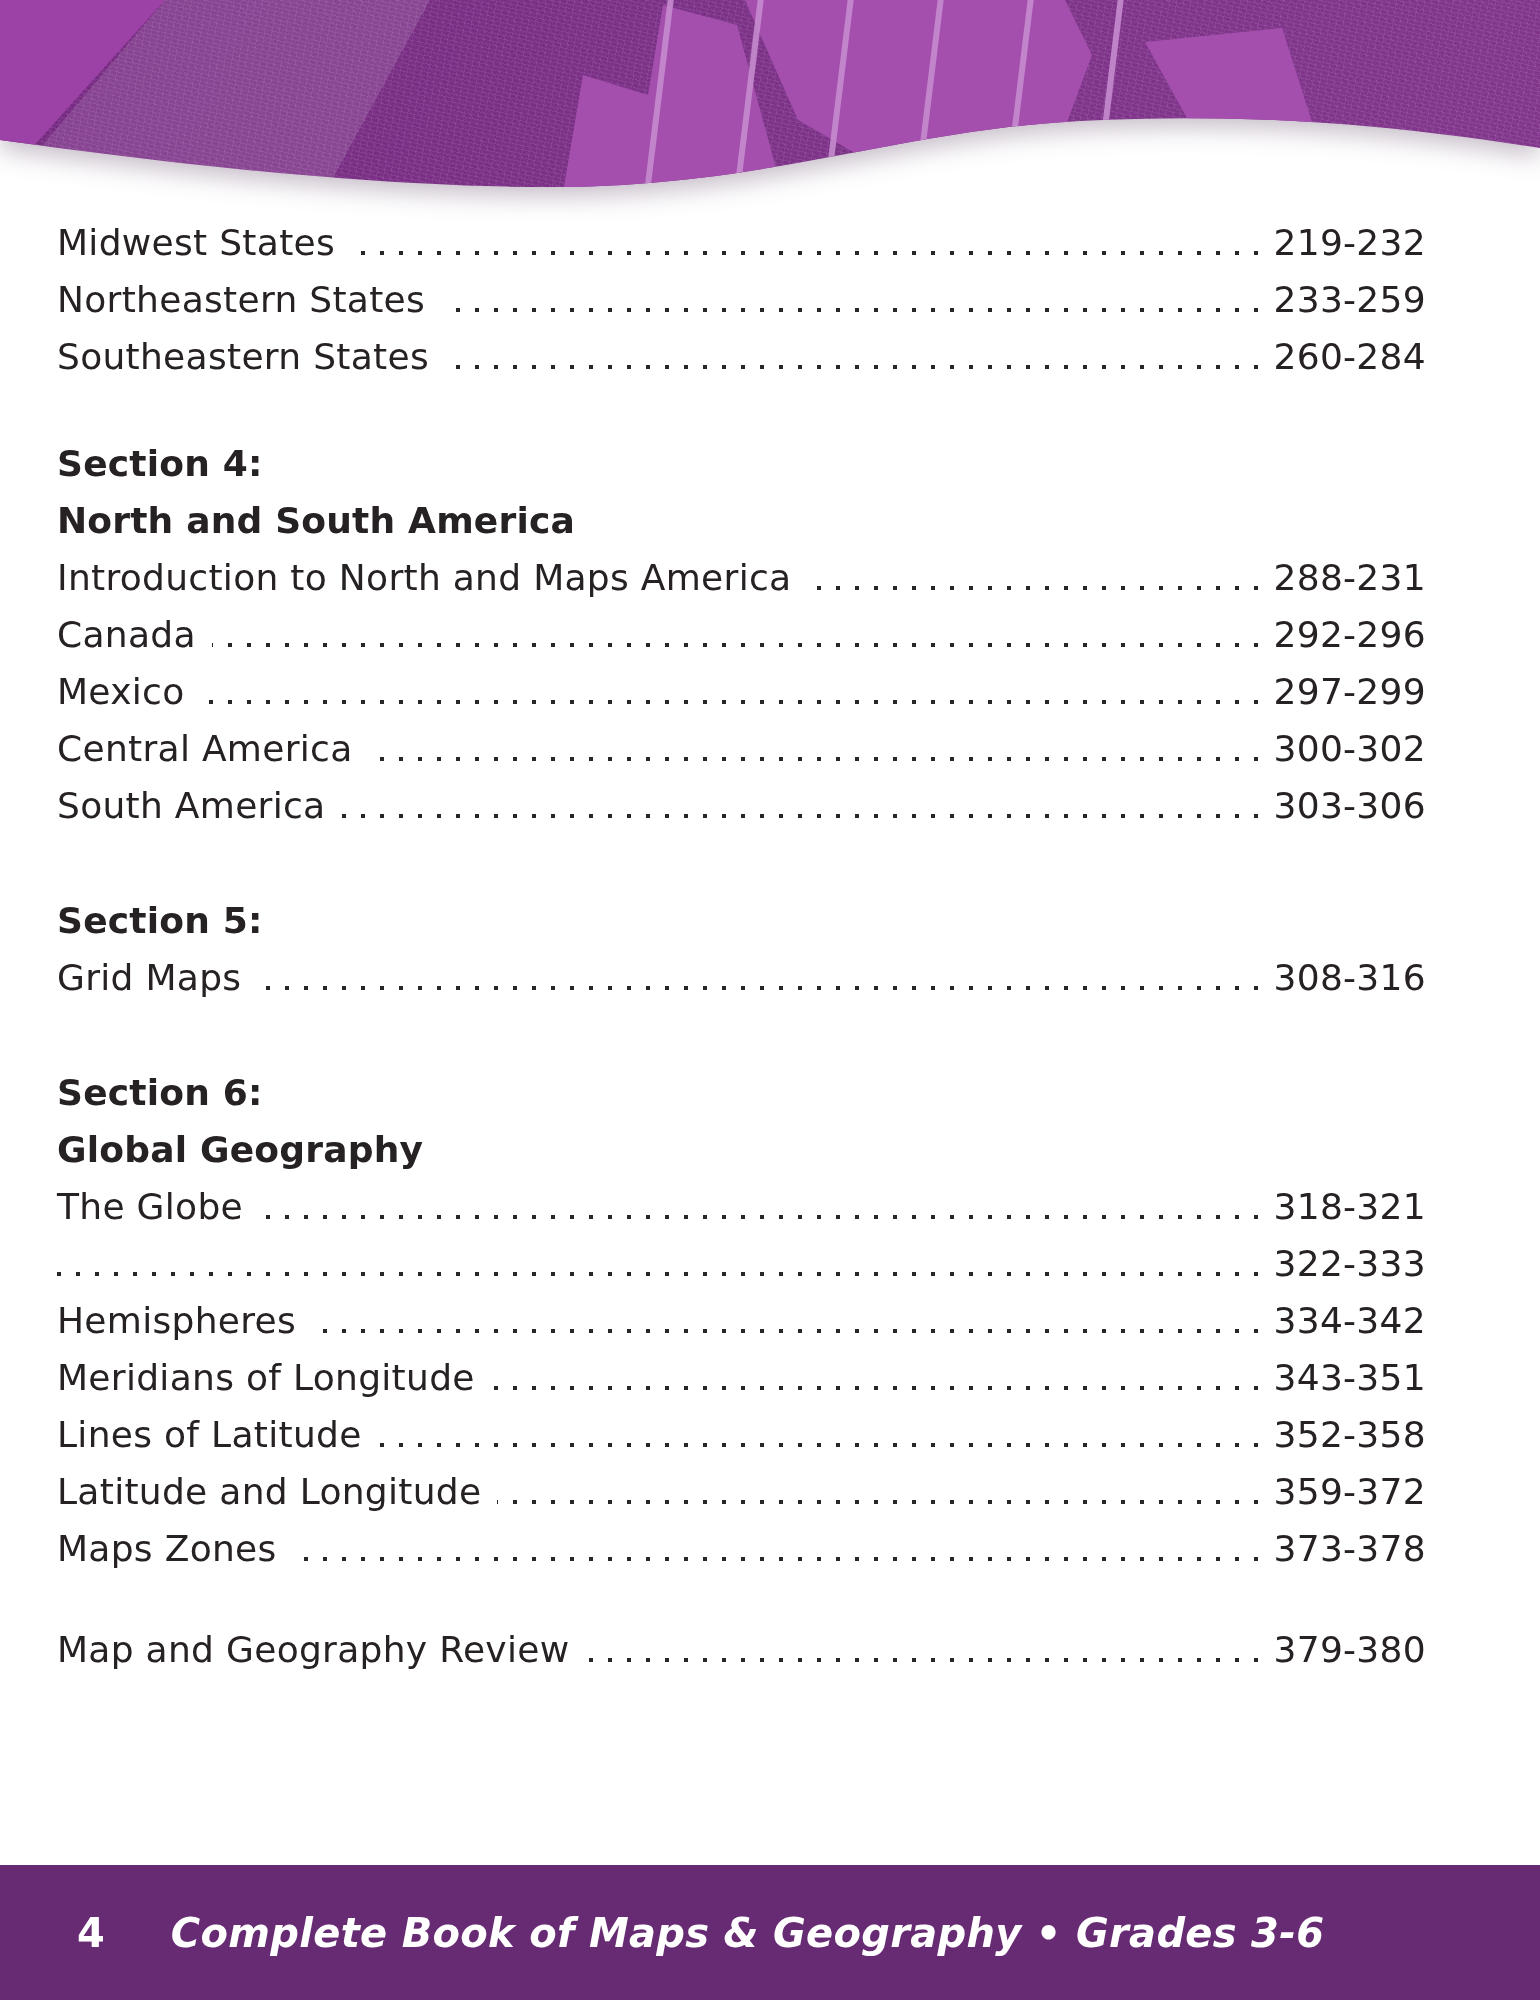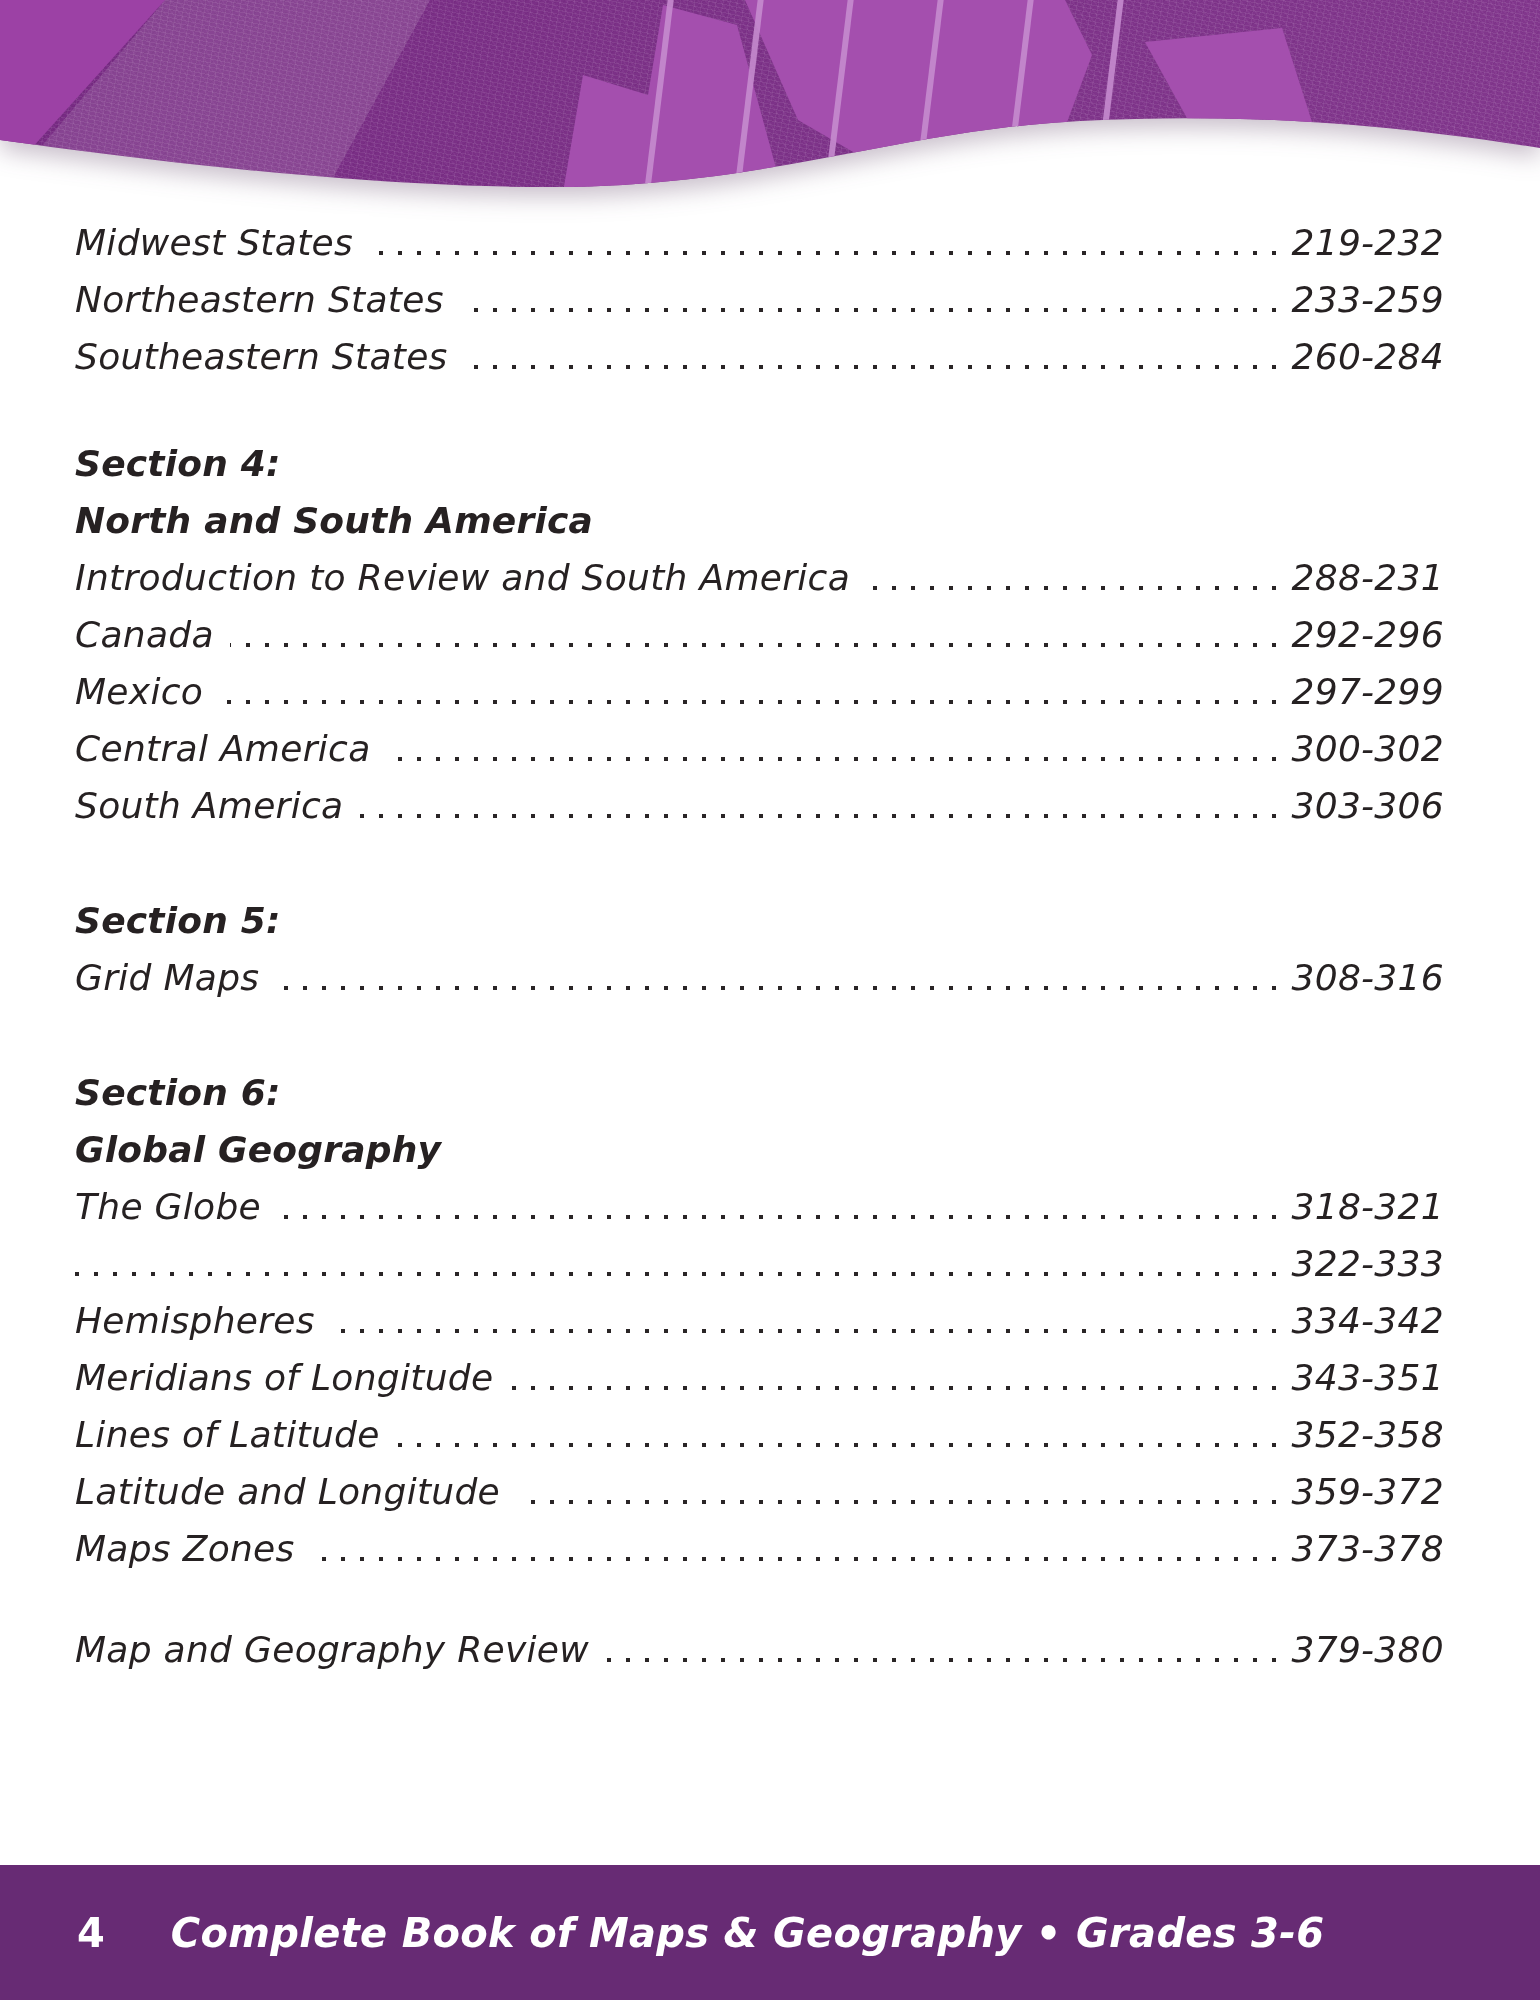--- a/index.html
+++ b/index.html
@@ -61,21 +61,21 @@
   }
   .meridian{
     position:absolute;top:-12px;width:6px;height:230px;
     background:rgba(197,139,206,0.9);
     transform:rotate(7deg);
   }
 
   
   .toc{
     position:absolute;
-    top:214px;left:75px;width:1369px;font-style:italic;
+    top:214px;left:57px;width:1369px;
   }
   .toc-block{margin-top:0;}
   .toc-block:nth-child(2){margin-top:50px;}
   .toc-block:nth-child(3){margin-top:58px;}
   .toc-block:nth-child(4){margin-top:58px;}
   .toc-block:nth-child(5){margin-top:44px;}
   .toc-block:nth-child(6){margin-top:44px;}
   .toc-row{
     display:flex;
     height:57px;line-height:57px;
@@ -147,21 +147,21 @@
         <div class="toc-row entry">
           <span class="toc-label">Southeastern States</span>
           <span class="toc-fill"></span>
           <span class="toc-pages">260-284</span>
         </div>
       </div>
       <div class="toc-block">
         <div class="toc-row heading">Section 4:</div>
         <div class="toc-row heading">North and South America</div>
         <div class="toc-row entry">
-          <span class="toc-label">Introduction to Review and South America</span>
+          <span class="toc-label">Introduction to North and Maps America</span>
           <span class="toc-fill"></span>
           <span class="toc-pages">288-231</span>
         </div>
         <div class="toc-row entry">
           <span class="toc-label">Canada</span>
           <span class="toc-fill"></span>
           <span class="toc-pages">292-296</span>
         </div>
         <div class="toc-row entry">
           <span class="toc-label">Mexico</span>

